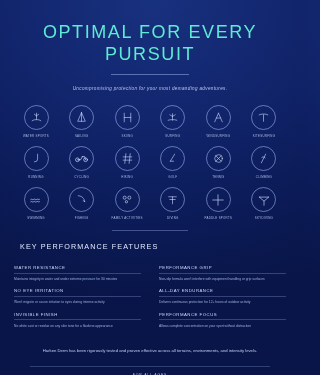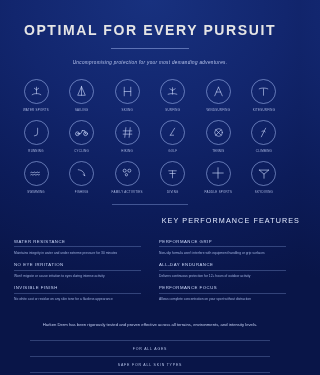--- a/index.html
+++ b/index.html
@@ -11,24 +11,24 @@
     font-family: "Liberation Sans", sans-serif;
     color: #dfe6ff;
     overflow: hidden;
     position: relative;
   }
   .page { width:300px; height:375px; position:relative; }
 
   
   .hero { padding-top:22px; text-align:center; }
   .hero-title {
-    font-size:14px;
+    font-size:18px;
     letter-spacing:1.6px;
-    font-weight:700;
-    color:#e5e5e5;
+    font-weight:400;
+    color:#5eead4;
     line-height:1.2;
   }
   .hero-rule {
     width:78px; height:1px;
     background:rgba(180,200,255,.45);
     margin:9px auto 0;
   }
   .hero-sub {
     margin-top:11px;
     font-size:4.6px;
@@ -62,24 +62,25 @@
   }
 
   
   .feat-sep {
     width:76px; height:1px;
     background:rgba(170,195,255,.35);
     margin:10px auto 0;
   }
   .feat-title {
     margin-top:11px;
-    text-align:right;
+    text-align:left;
     font-size:7.2px;
     letter-spacing:1.1px;
     color:#e3eaff;
+    margin-left:20px;
   }
   .cols {
     margin-top:14px;
     display:flex;
     padding:0 14px;
     gap:18px;
   }
   .col { flex:1; }
   .feat-h {
     font-size:4.3px;

